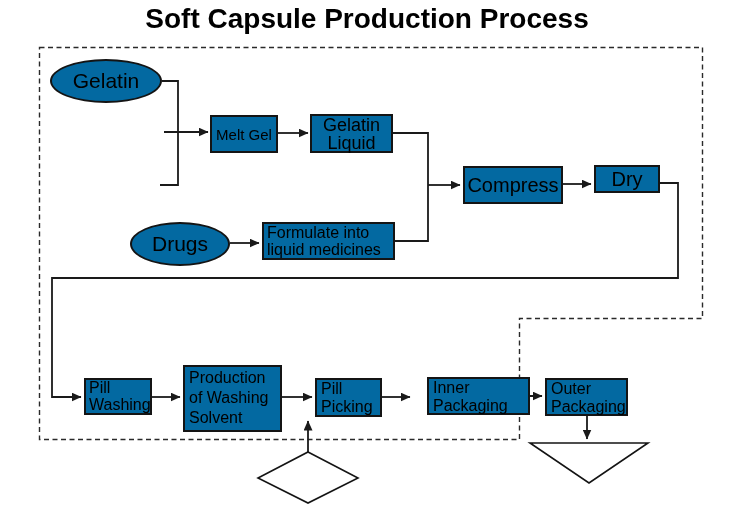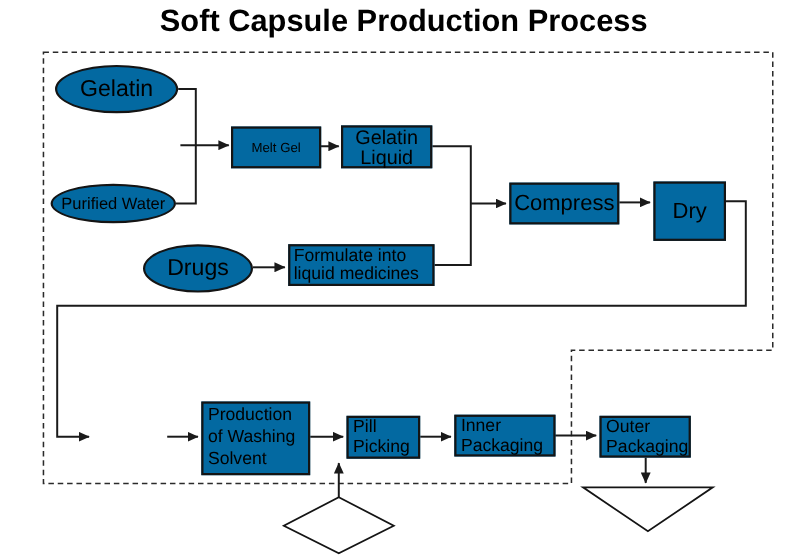--- a/index.html
+++ b/index.html
@@ -70,28 +70,28 @@
 
       <path d="M308,452 V421" marker-end="url(#arrow)"></path>
     </g>
 
     <polygon points="308,452 358,478 308,503 258,478" fill="#ffffff" stroke="#141414" stroke-width="1.6"></polygon>
 
     <polygon points="530,443 648,443 589,483" fill="#ffffff" stroke="#141414" stroke-width="1.6"></polygon>
   </svg>
 
   <div class="node ellipse" style="left:50px; top:59px; width:112px; height:44px; font-size:21px;">Gelatin</div>
-  <div class="node ellipse" style="left:46px; top:167px; width:114px; height:36px; font-size:15px;">Purified Water</div>
   <div class="node ellipse" style="left:130px; top:222px; width:100px; height:44px; font-size:21px;">Drugs</div>
 
-  <div class="node box center" style="left:210px; top:115px; width:82px; height:38px; font-size:12px;">Melt Gel</div>
+  <div class="node box center" style="left:210px; top:115px; width:68px; height:38px; font-size:15px;">Melt Gel</div>
   <div class="node box center" style="left:310px; top:114px; width:83px; height:39px; font-size:18px; line-height:18px;">Gelatin Liquid</div>
   <div class="node box leftal" style="left:262px; top:222px; width:133px; height:38px; font-size:16px; line-height:17px; padding:0 3px;">Formulate into liquid medicines</div>
   <div class="node box center" style="left:463px; top:166px; width:100px; height:38px; font-size:20px;">Compress</div>
-  <div class="node box center" style="left:594px; top:165px; width:66px; height:54px; font-size:20px;">Dry</div>
+  <div class="node box center" style="left:594px; top:165px; width:66px; height:28px; font-size:20px;">Dry</div>
 
+  <div class="node box leftal" style="left:84px; top:378px; width:68px; height:37px; font-size:16px; line-height:16.5px; padding:0 0 0 3px;">Pill Washing</div>
   <div class="node box leftal" style="left:183px; top:365px; width:99px; height:67px; font-size:16px; line-height:20px; padding:1px 0 0 4px;">Production of Washing Solvent</div>
   <div class="node box leftal" style="left:315px; top:378px; width:67px; height:39px; font-size:16px; line-height:18px; padding:0 0 0 4px;">Pill Picking</div>
-  <div class="node box leftal" style="left:413px; top:377px; width:92px; height:38px; font-size:16px; line-height:18px; padding:0 0 0 4px;">Inner Packaging</div>
+  <div class="node box leftal" style="left:427px; top:377px; width:103px; height:38px; font-size:16px; line-height:18px; padding:0 0 0 4px;">Inner Packaging</div>
   <div class="node box leftal" style="left:545px; top:378px; width:83px; height:38px; font-size:16px; line-height:18px; padding:0 0 0 4px;">Outer Packaging</div>
 
 
 </div>
 
 </body></html>

